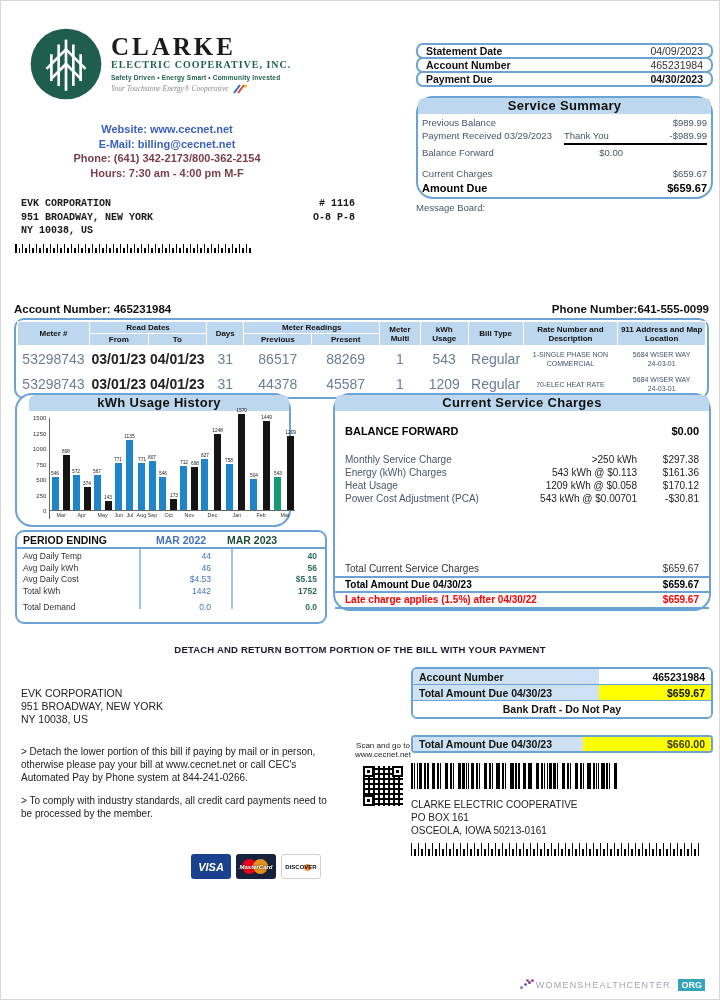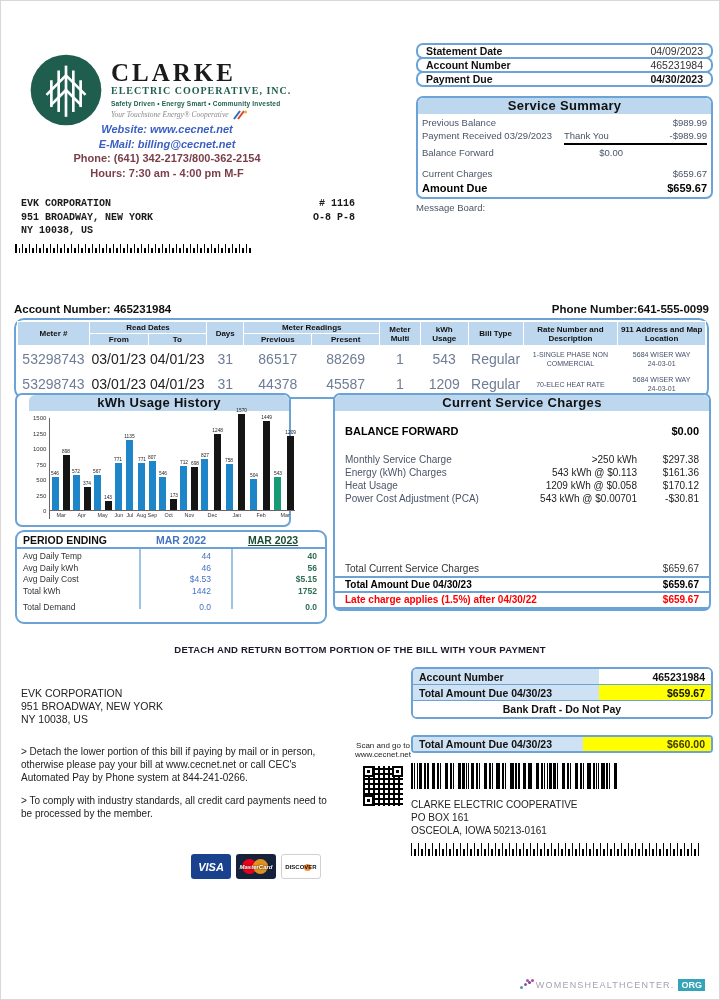--- a/index.html
+++ b/index.html
@@ -12,41 +12,41 @@
     --maroon:#7b3f4a;
     --val2022:#4472c4;
     --val2023:#2e6e54;
   }
   *{margin:0;padding:0;box-sizing:border-box;}
   body{background:#fff;font-family:"Liberation Sans",sans-serif;}
   .page{position:relative;width:720px;height:1000px;background:#fff;border:1px solid #d8d8d8;overflow:hidden;}
   .abs{position:absolute;}
 
   
-  .logo-block{left:26px;top:50px;width:278px;display:flex;align-items:flex-start;gap:6px;}
+  .logo-block{left:26px;top:24px;width:278px;display:flex;align-items:flex-start;gap:6px;}
   .logo-txt{padding-top:10px;}
   .logo-name{font-family:"Liberation Serif",serif;font-weight:bold;font-size:25px;letter-spacing:3px;color:#1b1b1b;line-height:24px;}
   .logo-sub{font-family:"Liberation Serif",serif;font-size:10px;letter-spacing:1px;color:var(--teal);font-weight:bold;line-height:12px;}
   .logo-tagline{font-size:6.5px;color:var(--teal);font-weight:bold;margin-top:3px;letter-spacing:.2px;}
   .logo-ts{display:flex;align-items:center;gap:3px;margin-top:2px;}
   .logo-ts span{font-family:"Liberation Serif",serif;font-size:7.5px;color:#8a8a8a;font-style:italic;}
   .contact{left:28px;top:121px;width:276px;text-align:center;font-weight:bold;font-size:11px;line-height:14.5px;}
-  .c-blue{color:var(--link);font-style:italic;}
+  .c-blue{color:var(--link);}
   .c-dark{color:var(--maroon);}
 
   
   .stmt{left:415px;top:42px;width:297px;}
   .stmt-row{border:2px solid var(--blue-border);border-radius:7px;background:#fff;display:flex;justify-content:space-between;align-items:center;padding:0 8px;height:16px;margin-top:-2px;font-size:10.5px;}
   .stmt-row:first-child{margin-top:0;}
   .stmt-row .lbl{font-weight:bold;color:#111;}
   .stmt-row .val{color:#333;}
   .stmt-row .val.b{font-weight:bold;color:#111;}
 
   
-  .panel{border:2px solid var(--blue-border);border-radius:7px;background:#fff;}
+  .panel{border:2px solid var(--blue-border);border-radius:17px;background:#fff;}
   .panel-head{background:var(--blue-bg);font-weight:bold;font-size:13px;text-align:center;padding:0 0 1px;border-radius:6px 6px 0 0;letter-spacing:.3px;color:#111;}
   .summary{left:415px;top:95px;width:297px;height:103px;}
   .sum-body{font-size:9.5px;padding:3px 4px 0;color:#4a5568;}
   .sum-row{display:flex;justify-content:space-between;line-height:12.5px;}
   .sum-pay .pay-right{flex:1;display:flex;justify-content:space-between;margin-left:12px;border-bottom:2px solid #000;padding-bottom:1px;}
   .sum-bf{display:flex;margin-top:2px;}
   .sum-bf .v{margin-left:auto;margin-right:84px;}
   .sum-cc{margin-top:10px;}
   .sum-due{display:flex;justify-content:space-between;font-weight:bold;font-size:11px;color:#000;margin-top:1px;}
   .msg{left:415px;top:201px;font-size:9.5px;color:#4a5568;}
@@ -59,21 +59,21 @@
   .bc-short{position:absolute;left:0;right:0;bottom:0;height:55%;
       background-image:repeating-linear-gradient(90deg,#000 0 1.5px,transparent 1.5px 3.5px);}
   .addr-bc{left:14px;top:243px;width:238px;height:9px;position:absolute;}
 
   
   .acct-line{left:13px;top:302px;width:695px;display:flex;justify-content:space-between;font-weight:bold;font-size:11.5px;color:#111;}
   .meter-wrap{left:13px;top:317px;width:695px;border:2px solid var(--blue-border);border-radius:10px;background:#fff;padding:1px;}
   .meter-wrap table{width:100%;border-collapse:collapse;}
   .meter-wrap th{background:var(--blue-bg);border:1.5px solid #fff;font-size:8px;line-height:9px;padding:1px 2px;color:#111;}
   .meter-wrap td{text-align:center;font-size:14px;line-height:9px;padding:4px 2px 3px;color:var(--muted);}
-  .meter-wrap td.b{color:#222;font-weight:normal;}
+  .meter-wrap td.b{color:#222;font-weight:bold;}
   .meter-wrap td.sm{font-size:7px;color:#44506a;}
 
   
   .chart-panel{left:14px;top:392px;width:276px;height:134px;padding-left:12px;}
   .chart{display:flex;padding:7px 6px 0 4px;}
   .yaxis{width:22px;height:99px;display:flex;flex-direction:column;justify-content:space-between;font-size:6px;color:#333;text-align:right;padding-right:3px;transform:translateY(-3px);}
   .plotwrap{flex:1;position:relative;}
   .plot{display:flex;border-left:1px solid #666;position:relative;}
   .axis-x{position:absolute;left:0;right:2px;top:92px;height:1px;background:#666;}
   .group{flex:1;display:flex;flex-direction:column;align-items:center;}
@@ -81,21 +81,21 @@
   .barcol{display:flex;flex-direction:column;align-items:center;}
   .blabel{font-size:6px;transform:scale(.8);color:#222;line-height:5px;margin-bottom:1px;white-space:nowrap;}
   .bar{width:7px;}
   .month{font-size:6px;transform:scale(.9);color:#333;margin-top:2px;height:7px;}
 
   
   .period-panel{left:14px;top:529px;width:312px;height:94px;border:2px solid var(--blue-border);border-radius:9px;background:#fff;}
   .p-head{display:grid;grid-template-columns:1fr 92px 92px;font-weight:bold;font-size:10.5px;padding:2px 6px 1px;border-bottom:2.5px solid var(--blue-border);}
   .p-head .h0{color:#111;}
   .p-head .h1{color:var(--val2022);text-align:center;}
-  .p-head .h2{color:#1d4d36;text-align:center;text-decoration:underline;}
+  .p-head .h2{color:#1d4d36;text-align:left;}
   .p-rows{position:relative;padding:2px 6px 0;}
   .vline{position:absolute;top:0;bottom:5px;width:1.5px;background:#9dc3e6;}
   .v1{left:122px;}
   .v2{left:214px;}
   .p-row{display:grid;grid-template-columns:1fr 92px 92px;font-size:8.5px;line-height:11.5px;}
   .p-row .l{color:#333;}
   .p-row .a{color:var(--val2022);text-align:right;padding-right:16px;}
   .p-row .b2{color:var(--val2023);text-align:right;padding-right:2px;font-weight:bold;}
   .p-gap{height:5px;}
 

